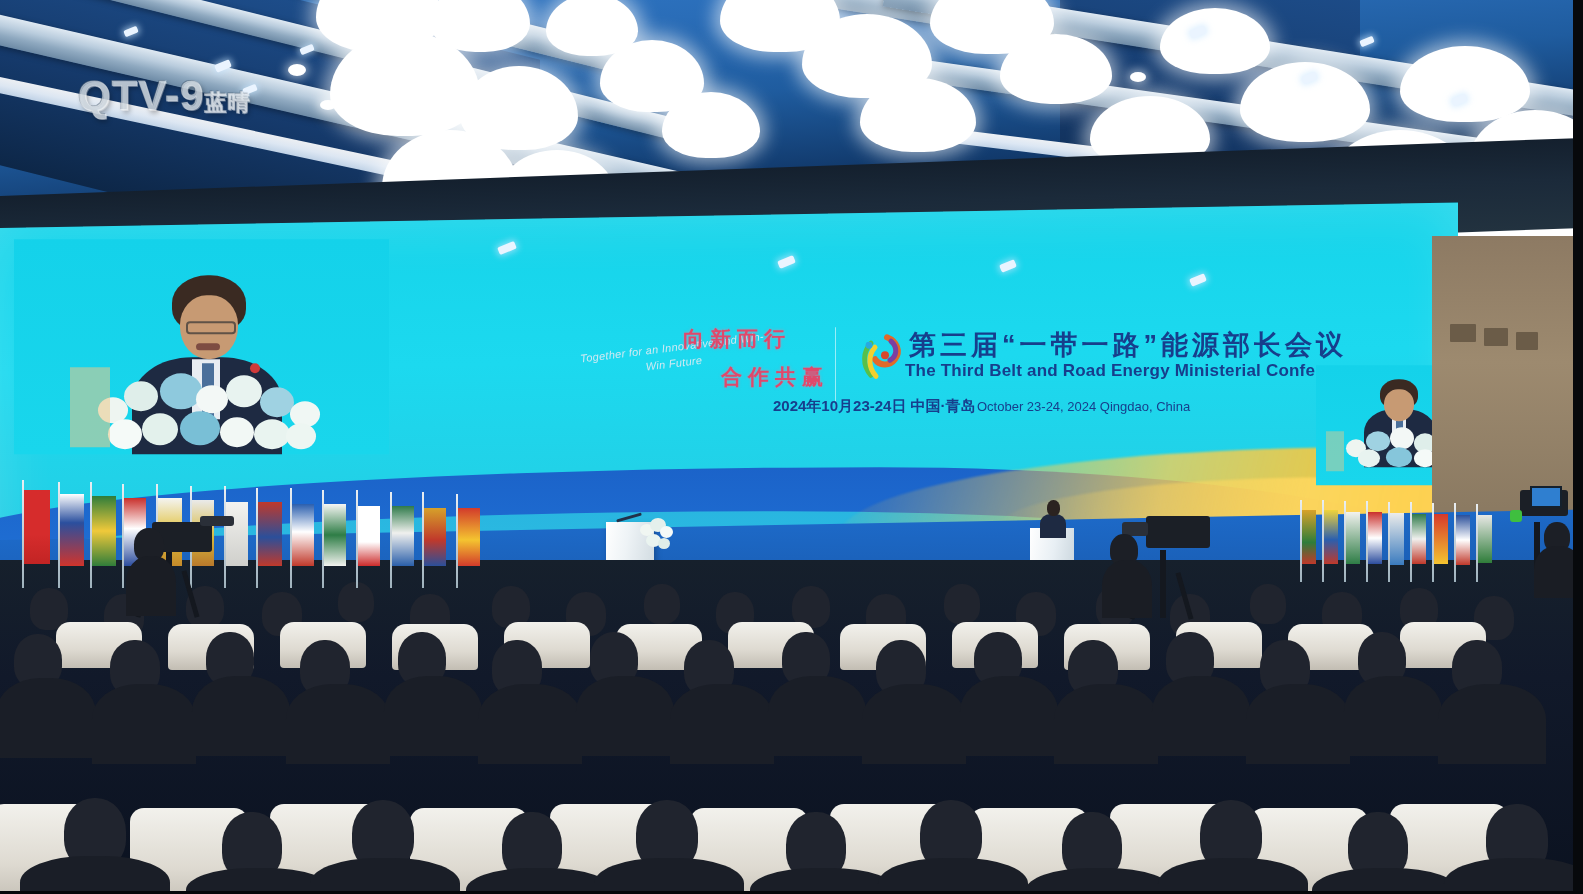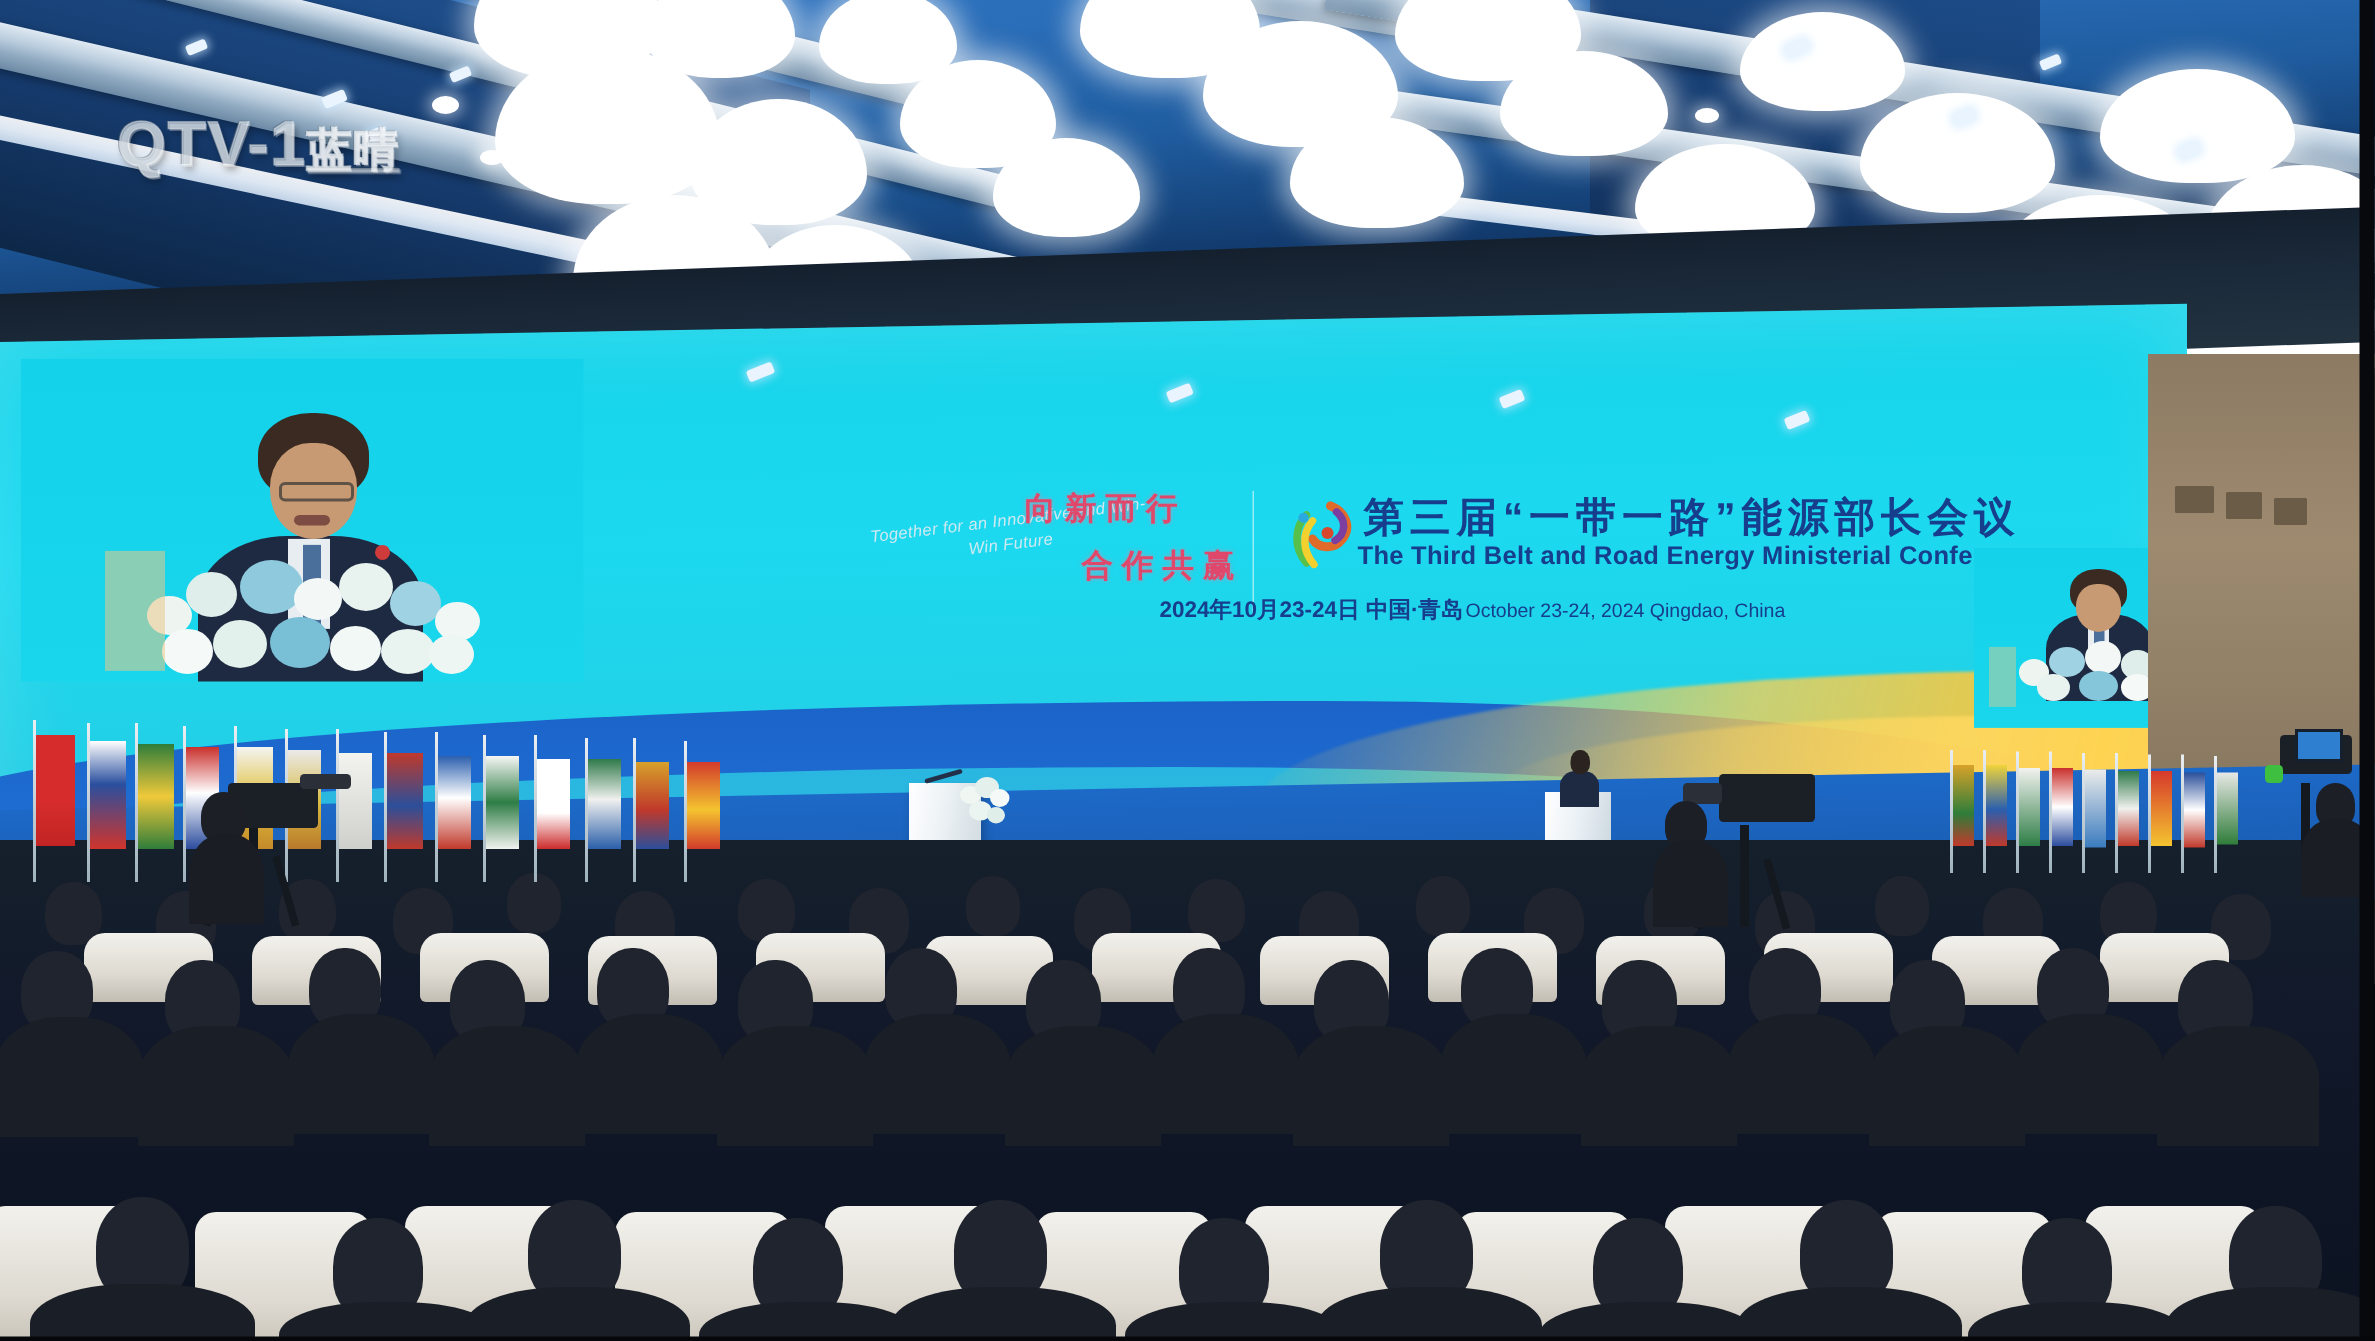--- a/index.html
+++ b/index.html
@@ -154,21 +154,21 @@
 
   
   .chbug{
     position:absolute;left:78px;top:72px;
     font-size:42px;font-weight:bold;letter-spacing:1px;
     color:rgba(238,245,252,.55);
     text-shadow:1px 1px 0 rgba(255,255,255,.35),-1px -1px 0 rgba(60,80,100,.45),2px 3px 5px rgba(0,0,0,.30);
     white-space:nowrap;
     -webkit-text-stroke:1px rgba(255,255,255,.35);
   }
-  .chbug .sub{font-size:30px;text-decoration:underline;}
+  .chbug .sub{font-size:22px;}
 
   
   .lower{
     position:absolute;left:95px;top:709px;width:1480px;height:88px;
   }
   .lt-logo{
     position:absolute;left:0;top:0;width:228px;height:88px;
     background:linear-gradient(135deg,#1d7fb9 0%,#1fa0cf 28%,#23b9d8 52%,#1c86bb 78%,#156e9f 100%);
     border:2px solid #cfd8dc;box-sizing:border-box;overflow:hidden;
   }
@@ -551,19 +551,19 @@
     <div class="shoulders" style="left:594px;top:298px;width:150px;height:58px;"></div>
     <div class="shoulders" style="left:750px;top:308px;width:146px;height:50px;"></div>
     <div class="shoulders" style="left:878px;top:298px;width:150px;height:58px;"></div>
     <div class="shoulders" style="left:1026px;top:308px;width:146px;height:50px;"></div>
     <div class="shoulders" style="left:1158px;top:298px;width:150px;height:58px;"></div>
     <div class="shoulders" style="left:1312px;top:308px;width:146px;height:50px;"></div>
     <div class="shoulders" style="left:1444px;top:298px;width:150px;height:58px;"></div>
   </div>
 
   <div class="chbug">
-    <span>QTV-1</span><span class="sub">蓝晴</span>
+    <span>QTV-9</span><span class="sub">蓝晴</span>
   </div>
 
 
   <div class="edge-right"></div>
   <div class="edge-bottom"></div>
 </div>
 
 </body></html>

